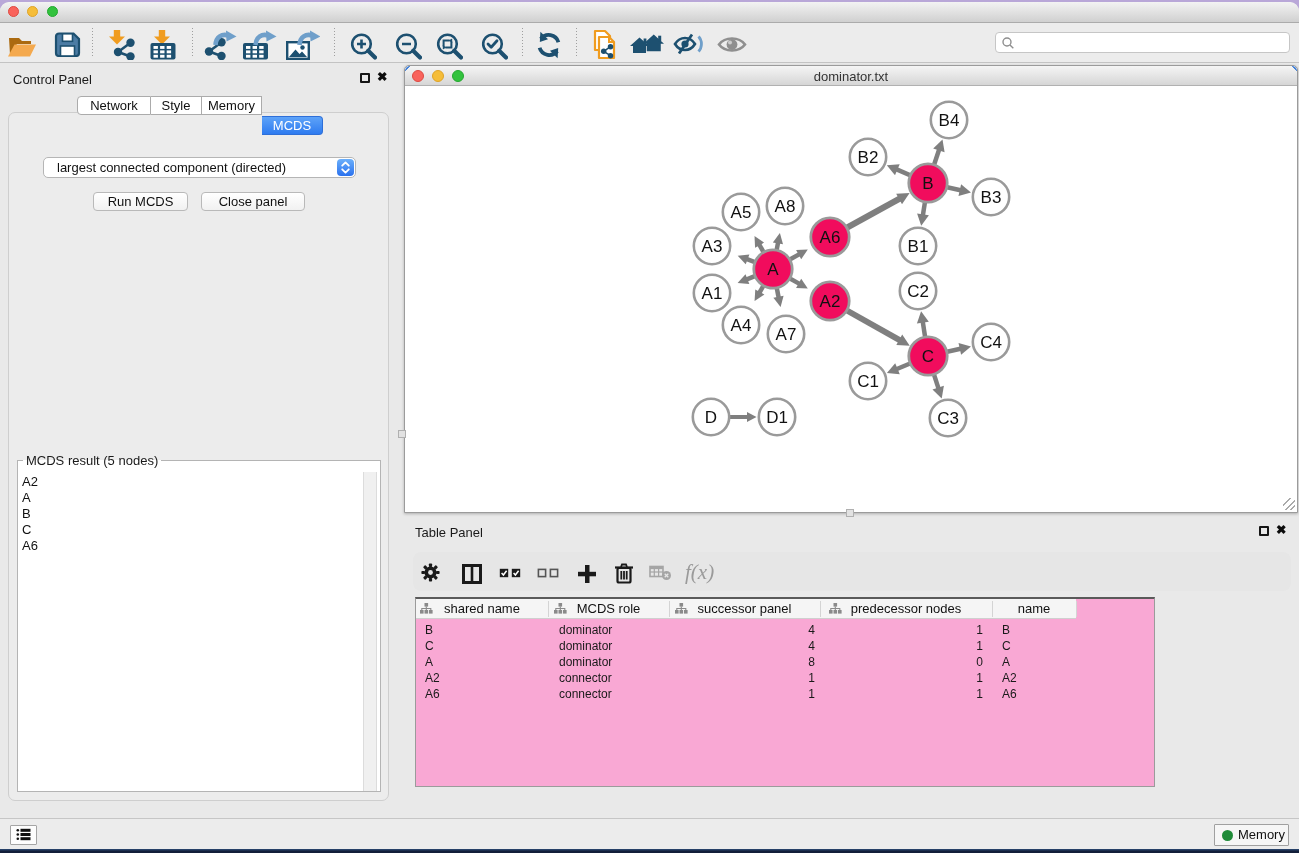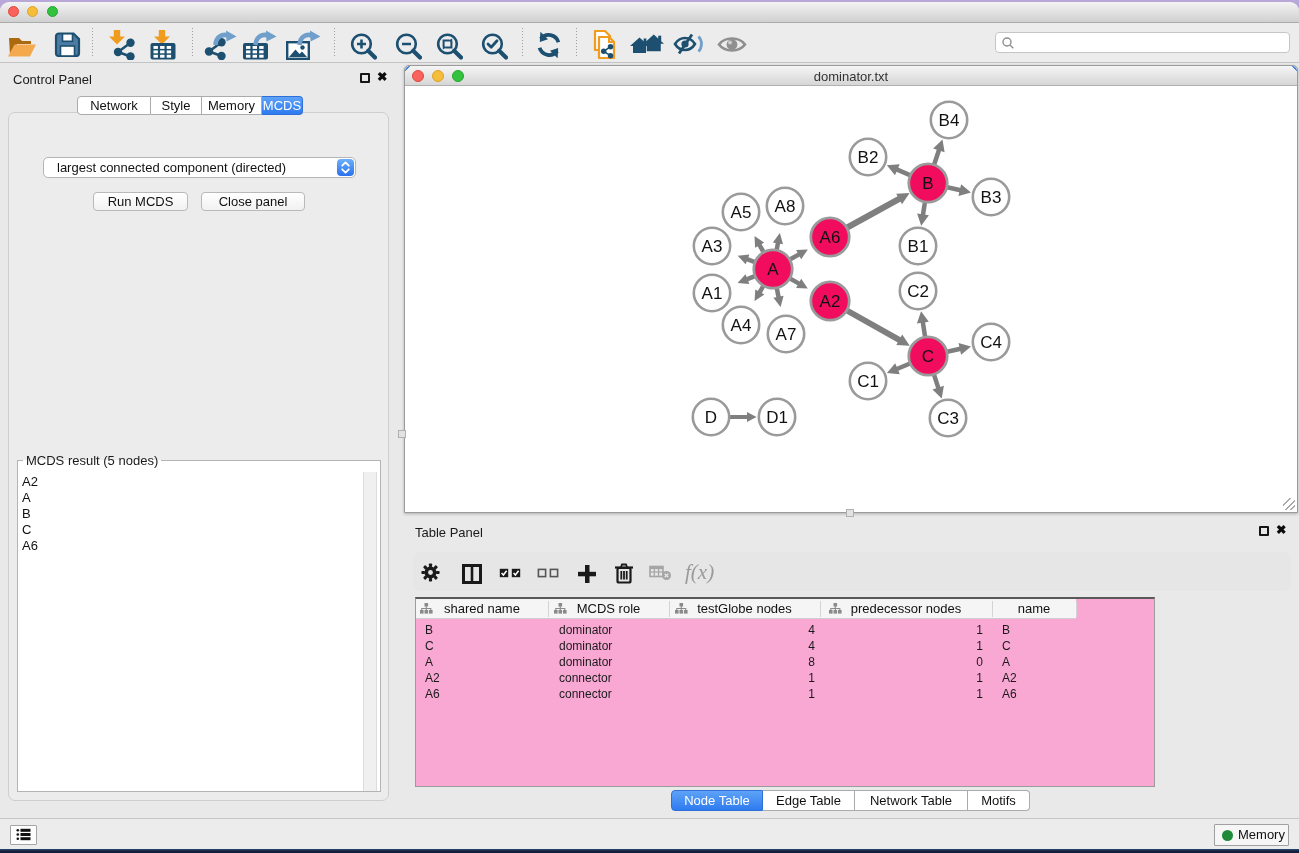--- a/index.html
+++ b/index.html
@@ -228,21 +228,21 @@
   </div>
 
   <div class="abs ptitle" style="left:13px; top:70px;">Control Panel</div>
   <div class="fbtn" style="left:360px; top:71px;"></div>
   <div class="xbtn" style="left:377px; top:66.5px;">✖</div>
   <div class="abs" id="cp-panel"></div>
   <div class="tabs" id="cptabs" style="left:77px; top:93.5px;">
     <div class="tab first" style="width:74px;">Network</div>
     <div class="tab" style="width:51px;">Style</div>
     <div class="tab" style="width:60px;">Memory</div>
-    <div class="tab last sel" style="width:41px;">MCDS</div>
+    <div class="tab last sel" style="width:61px;margin-top:20px;">MCDS</div>
   </div>
   <div class="abs" id="dropdown">largest connected component (directed)
     <div id="dropstep"><svg width="17" height="17" viewBox="0 0 17 17">
           <path d="M5.2 6.7 L8.5 3.4 L11.8 6.7" fill="none" stroke="#fff" stroke-width="1.8" stroke-linecap="round" stroke-linejoin="round"></path>
           <path d="M5.2 10.3 L8.5 13.6 L11.8 10.3" fill="none" stroke="#fff" stroke-width="1.8" stroke-linecap="round" stroke-linejoin="round"></path>
         </svg></div>
   </div>
   <div class="btn" style="left:93px; top:190px; width:95px;">Run MCDS</div>
   <div class="btn" style="left:201px; top:190px; width:104px;">Close panel</div>
   <div class="abs" id="fieldset">
@@ -426,21 +426,21 @@
         <div class="th" style="left:132px;width:121px;">MCDS role</div>
         <svg class="abs" style="left:259px;top:4px;" width="13" height="11" viewBox="0 0 13 11">
           <g fill="#8a8a8a">
             <rect x="4.5" y="0" width="3.6" height="3.6"></rect>
             <rect x="0" y="7" width="3.6" height="3.6"></rect>
             <rect x="4.5" y="7" width="3.6" height="3.6"></rect>
             <rect x="9" y="7" width="3.6" height="3.6"></rect>
           </g>
           <path d="M6.3 3.6 V5.5 M1.8 7 V5.5 H10.8 V7 M6.3 5.5 V7" fill="none" stroke="#8a8a8a" stroke-width="1.1"></path>
         </svg>
-        <div class="th" style="left:253px;width:151px;">testGlobe nodes</div>
+        <div class="th" style="left:253px;width:151px;">successor panel</div>
         <svg class="abs" style="left:413px;top:4px;" width="13" height="11" viewBox="0 0 13 11">
           <g fill="#8a8a8a">
             <rect x="4.5" y="0" width="3.6" height="3.6"></rect>
             <rect x="0" y="7" width="3.6" height="3.6"></rect>
             <rect x="4.5" y="7" width="3.6" height="3.6"></rect>
             <rect x="9" y="7" width="3.6" height="3.6"></rect>
           </g>
           <path d="M6.3 3.6 V5.5 M1.8 7 V5.5 H10.8 V7 M6.3 5.5 V7" fill="none" stroke="#8a8a8a" stroke-width="1.1"></path>
         </svg>
         <div class="th" style="left:404px;width:172px;">predecessor nodes</div>
@@ -470,26 +470,20 @@
       <div class="cell" style="left:143px;top:71px;width:100px;">connector</div>
       <div class="cell num" style="left:299px;top:71px;width:100px;">1</div>
       <div class="cell num" style="left:467px;top:71px;width:100px;">1</div>
       <div class="cell" style="left:586px;top:71px;width:100px;">A2</div>
       <div class="cell" style="left:9px;top:87px;width:100px;">A6</div>
       <div class="cell" style="left:143px;top:87px;width:100px;">connector</div>
       <div class="cell num" style="left:299px;top:87px;width:100px;">1</div>
       <div class="cell num" style="left:467px;top:87px;width:100px;">1</div>
       <div class="cell" style="left:586px;top:87px;width:100px;">A6</div>
   </div>
-  <div class="tabs" id="bottabs">
-    <div class="tab first sel" style="width:92px;">Node Table</div>
-    <div class="tab" style="width:92px;">Edge Table</div>
-    <div class="tab" style="width:113px;">Network Table</div>
-    <div class="tab last" style="width:62px;">Motifs</div>
-  </div>
 
   <div class="abs" id="statusbar">
     <div id="listbtn"><svg width="25" height="17" viewBox="0 0 25 17">
           <g fill="#111">
             <rect x="5.5" y="3" width="2.6" height="2.6" rx="1.3"></rect>
             <rect x="9.5" y="2.8" width="10" height="3"></rect>
             <rect x="5.5" y="7.2" width="2.6" height="2.6" rx="1.3"></rect>
             <rect x="9.5" y="7" width="10" height="3"></rect>
             <rect x="5.5" y="11.4" width="2.6" height="2.6" rx="1.3"></rect>
             <rect x="9.5" y="11.2" width="10" height="3"></rect>

